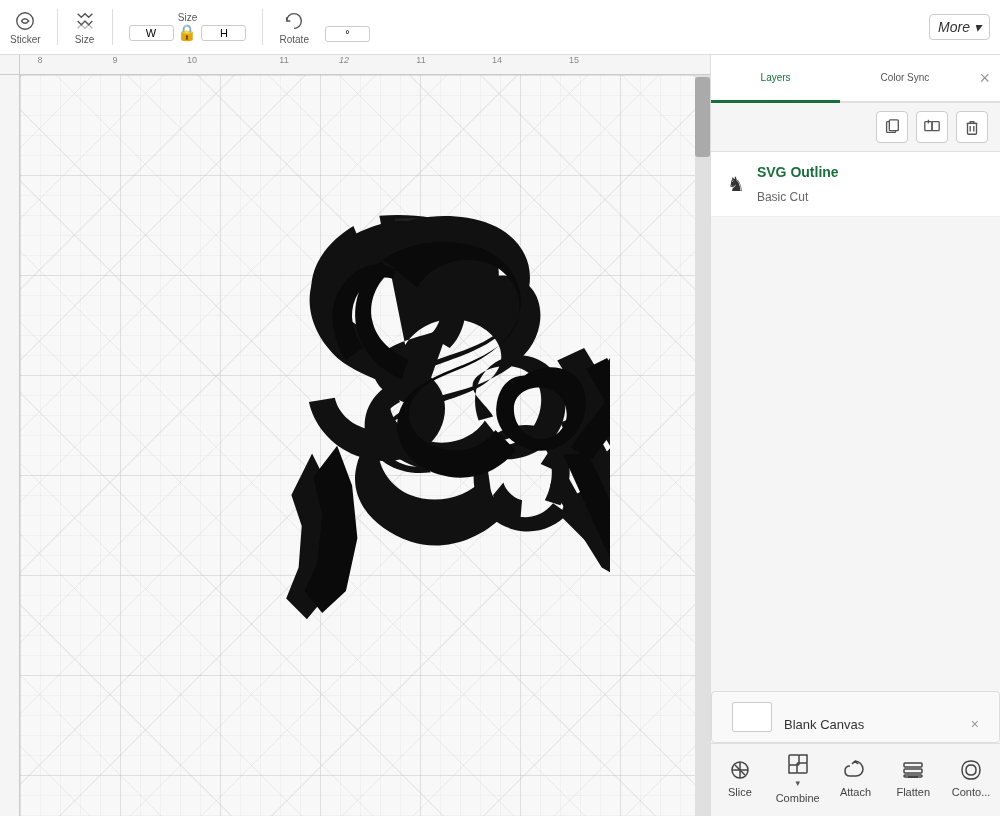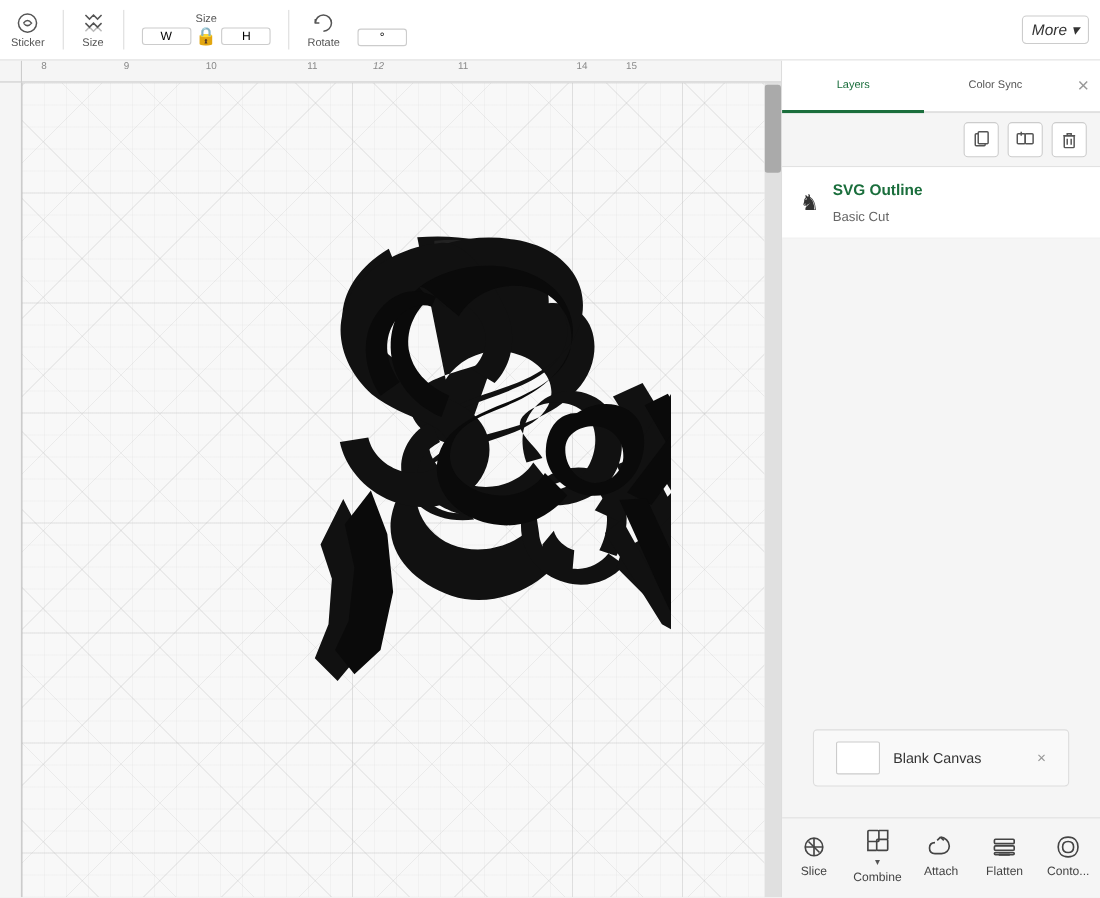--- a/index.html
+++ b/index.html
@@ -273,26 +273,26 @@
       color: #1a6e3c;
     }
     .layer-type {
       font-size: 12px;
       color: #666;
     }
 
     
     .blank-canvas-item {
       display: flex;
-      align-items: center;
+      align-items: flex-end;
       padding: 10px 20px;
       gap: 12px;
       background: #f9f9f9;
       border: 1px solid #ddd;
-      margin: 28px;
+      margin: 0;
       border-radius: 4px;
       cursor: pointer;
     }
     .blank-canvas-thumb {
       width: 40px;
       height: 30px;
       border: 1px solid #ccc;
       background: white;
       border-radius: 2px;
     }
@@ -420,21 +420,21 @@
     <div class="ruler-corner"></div>
 
     <div class="ruler-h">
       <div class="ruler-numbers">
         <span class="ruler-num" style="left:0px;">8</span>
         <span class="ruler-num" style="left:75px;">9</span>
         <span class="ruler-num" style="left:152px;">10</span>
         <span class="ruler-num" style="left:244px;">11</span>
         <span class="ruler-num" style="left:304px;font-style:italic;">12</span>
         <span class="ruler-num" style="left:381px;">11</span>
-        <span class="ruler-num" style="left:457px;margin-left:32px;">14</span>
+        <span class="ruler-num" style="left:457px;">14</span>
         <span class="ruler-num" style="left:534px;">15</span>
       </div>
     </div>
 
     <div class="ruler-v"></div>
 
     <div class="scrollbar-v">
       <div class="scrollbar-thumb"></div>
     </div>
 

